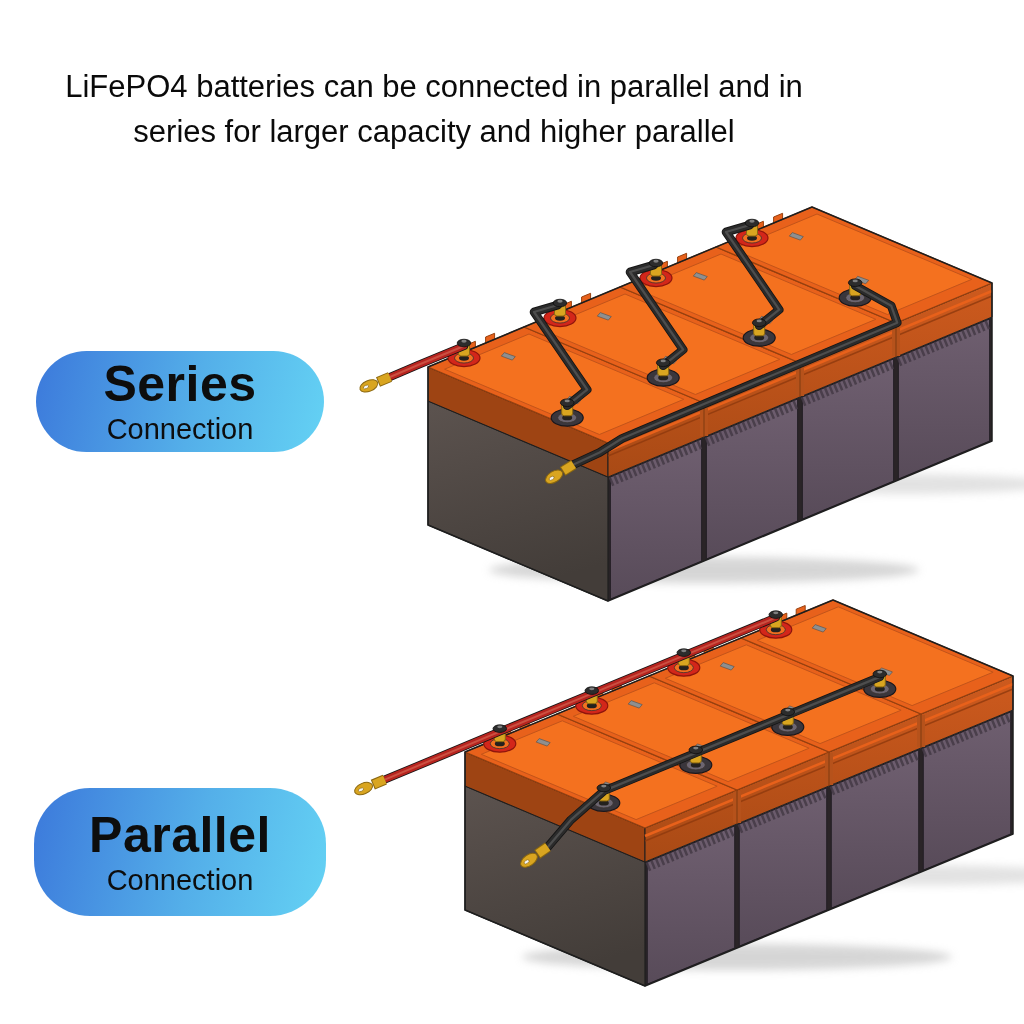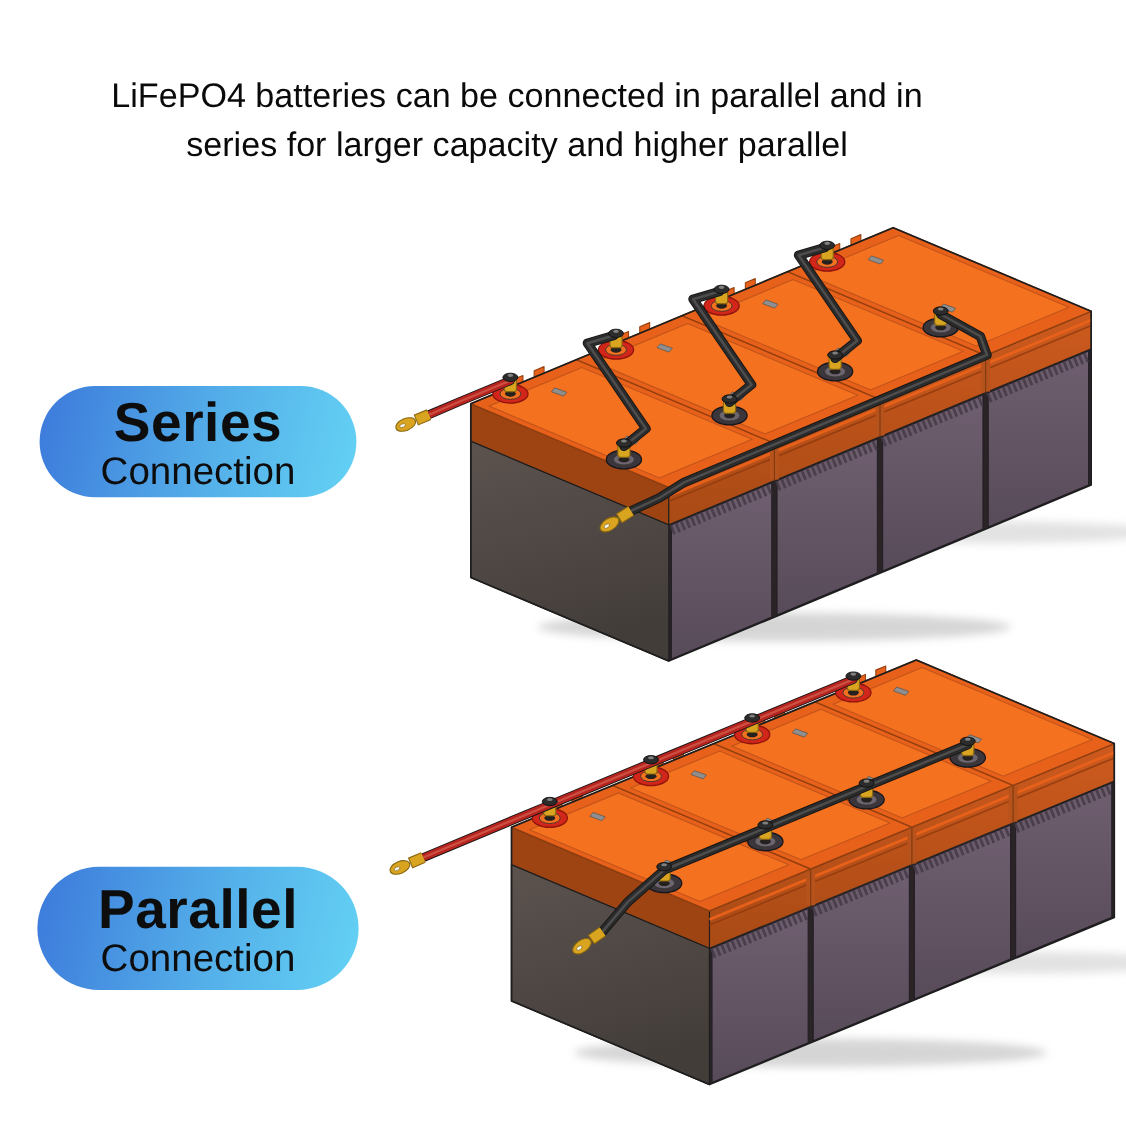--- a/index.html
+++ b/index.html
@@ -5,31 +5,31 @@
   html,body{margin:0;padding:0;}
   body{
     width:1024px;height:1024px;position:relative;overflow:hidden;
     background:#ffffff;
     font-family:"Liberation Sans", sans-serif;
   }
   .canvas{position:absolute;inset:0;}
   .headline{
     position:absolute;top:64px;left:0;width:868px;
     text-align:center;color:#0a0a0a;
-    font-size:31px;line-height:45px;font-weight:400;padding-left:36px;
+    font-size:31px;line-height:45px;font-weight:400;
   }
   .pill{
     position:absolute;border-radius:56px;
     display:flex;flex-direction:column;align-items:center;justify-content:center;
     color:#0d0d0d;
   }
   .pill-series{left:36px;top:351px;width:288px;height:101px;}
-  .pill-parallel{left:34px;top:788px;width:292px;height:112px;}
+  .pill-parallel{left:34px;top:788px;width:292px;height:128px;}
   .pill-main{font-size:50px;line-height:51px;font-weight:700;letter-spacing:0.5px;}
-  .pill-sub{font-size:35px;line-height:30px;margin-top:4px;}
+  .pill-sub{font-size:29px;line-height:30px;margin-top:4px;}
   svg.pack{position:absolute;display:block;}
   #series-pack-illustration{left:330px;top:185px;}
   #parallel-pack-illustration{left:290px;top:580px;}
 </style>
 </head>
 <body>
 
 <div class="canvas">
 
   <header class="headline">

